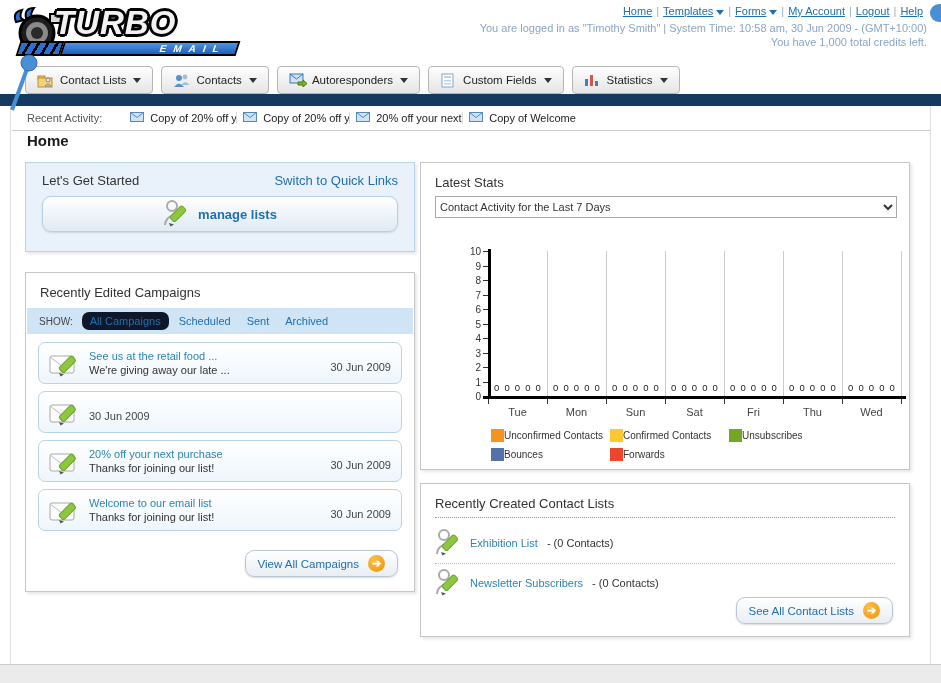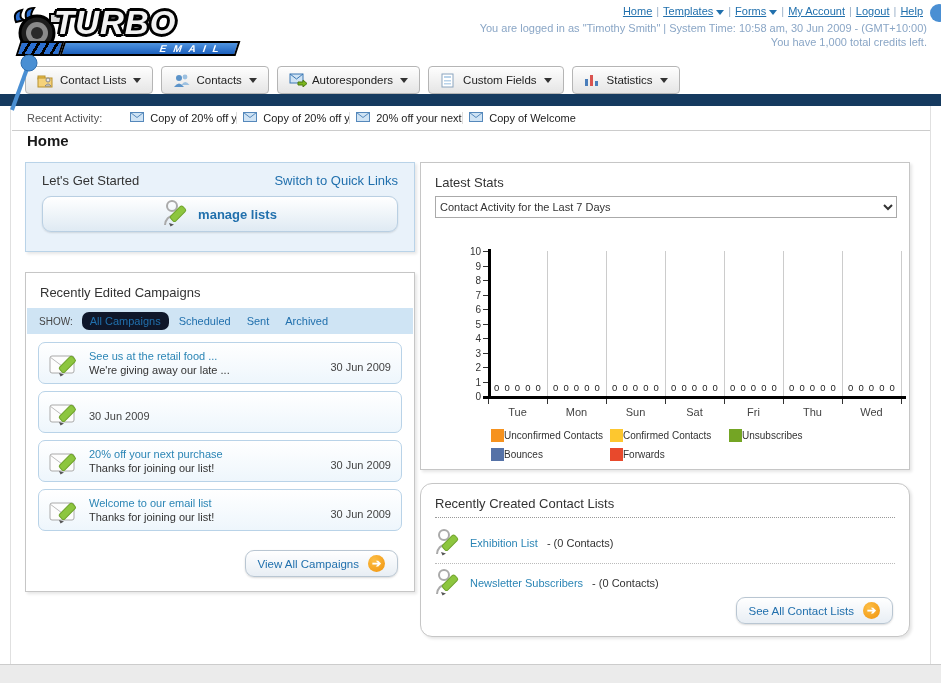--- a/index.html
+++ b/index.html
@@ -116,21 +116,21 @@
   .chart .yaxis { position:absolute; background:#000; }
   .chart .xaxis { position:absolute; background:#000; }
   .chart .grid-v { position:absolute; width:1px; background:#ccc; }
   .chart .zeros { position:absolute; display:flex; justify-content:space-evenly; font-size:9.5px; color:#222; }
   .chart .xtick { position:absolute; width:1px; height:5px; background:#333; }
   .chart .xlab { position:absolute; text-align:center; font-size:11px; color:#444; }
   .legend { position:absolute; left:70px; top:266px; display:grid; grid-template-columns:119px 119px auto; row-gap:6px; }
   .legend-item { display:flex; align-items:center; white-space:nowrap; font-size:10px; color:#333; }
   .legend-swatch { width:13px; height:13px; flex:0 0 auto; }
 
-  .contactlists { left:420px; top:483px; width:490px; height:154px;border-radius:12px; }
+  .contactlists { left:420px; top:483px; width:490px; height:154px; }
   .contactlists .panel-title { padding:12px 14px 6px 14px; }
   .dotted { margin:0 14px; border-bottom:1px dotted #999; }
   .cl-items { padding:6px 14px 0 14px; }
   .cl-item { display:flex; align-items:center; gap:9px; padding:4px 0 5px 0; border-bottom:1px dotted #bbb; }
   .cl-item:last-child { border-bottom:none; }
   .cl-name { color:#2b85b5; }
   .cl-detail { color:#333; }
 
   .footer { position:absolute; left:0; top:664px; width:941px; height:19px; background:#ebebeb; border-top:1px solid #ccc; }
 

